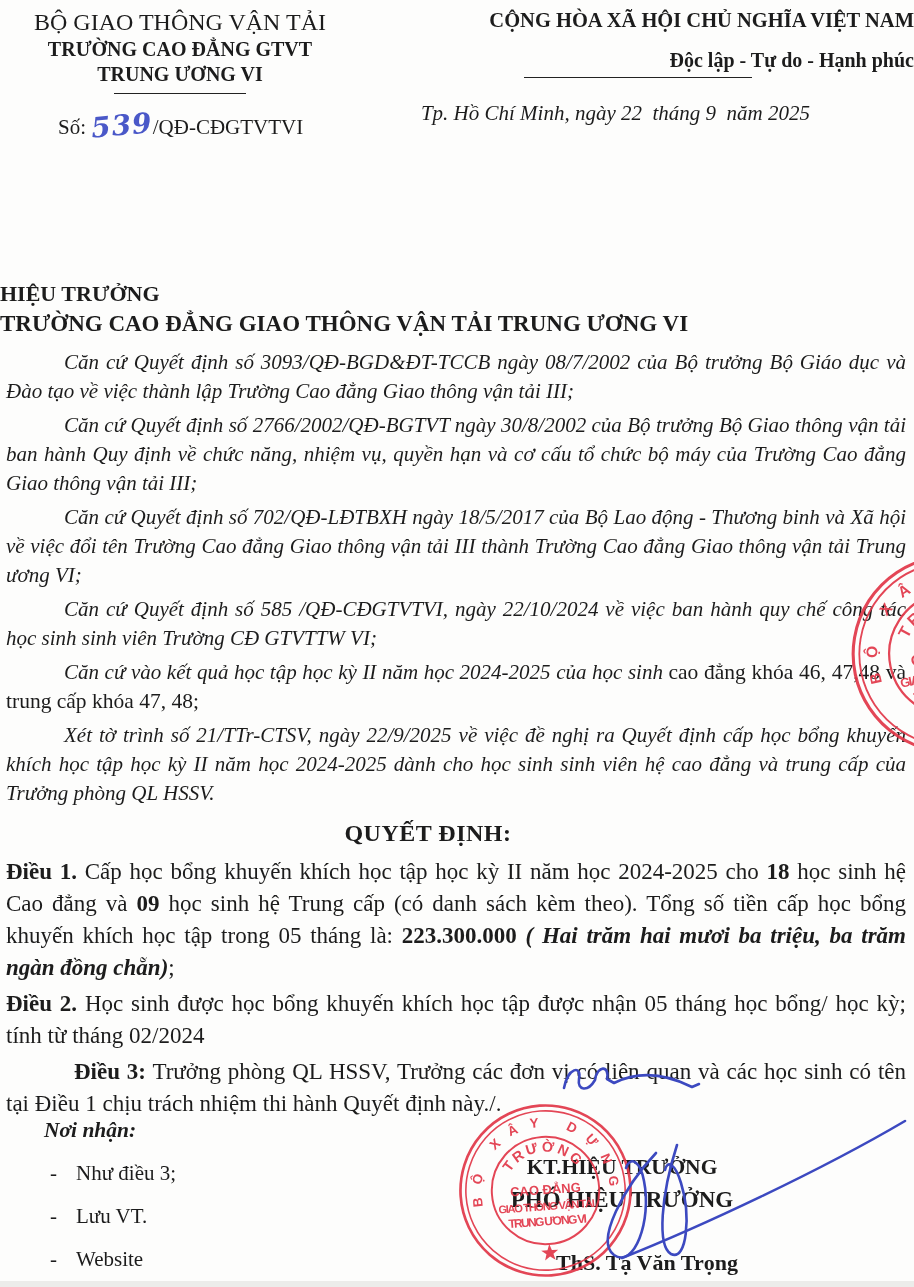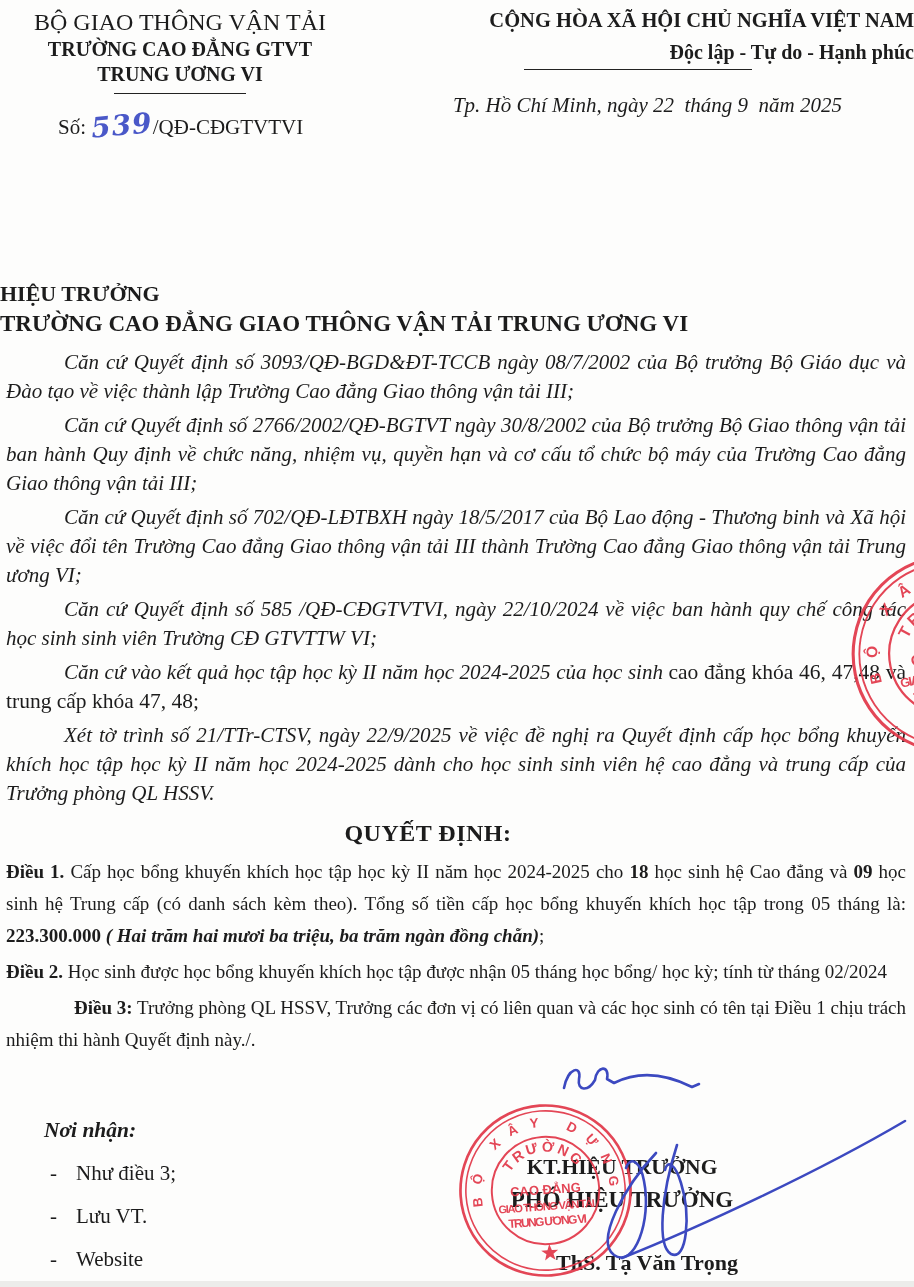--- a/index.html
+++ b/index.html
@@ -11,38 +11,38 @@
   
   .hdr-left{position:absolute; left:28px; top:8px; width:304px; text-align:center; line-height:1.22;}
   .hdr-left .l1{font-size:24px;}
   .hdr-left .l2,.hdr-left .l3{font-size:20px; font-weight:bold;}
   .hdr-left .rule{width:132px; border-top:1.7px solid #222; margin:7px auto 0;}
   .so-line{position:absolute; left:58px; top:108px; font-size:21px; white-space:nowrap;}
   .hand{display:inline-block; color:#4a58c8; font-size:28px; font-style:italic; font-weight:bold;
         transform:rotate(-5deg) translateY(1px); letter-spacing:1px; font-family:"DejaVu Serif",serif;}
   .hdr-right{position:absolute; left:362px; top:8px; width:552px; text-align:right; line-height:1.25;}
   .hdr-right .l1{font-size:20.5px; font-weight:bold;}
-  .hdr-right .l2{font-size:20px; font-weight:bold; margin-top:6px;}
+  .hdr-right .l2{font-size:20px; font-weight:bold; margin-top:14px;}
   .hdr-right .rule{width:228px; border-top:1.7px solid #222; margin:4px auto 0;}
-  .dateline{margin-top:22px; padding-right:72px; font-style:italic; font-size:21px; white-space:pre-wrap;}
+  .dateline{margin-top:22px; padding-right:104px; font-style:italic; font-size:21px; white-space:pre-wrap;}
   
   .title-block{position:absolute; left:0; top:150px; width:844px; text-align:center; line-height:1.25;}
   .title-main{font-size:26px; font-weight:bold; letter-spacing:1px;}
   .title-sub1{font-size:23px; font-weight:bold; margin-top:5px;}
   .title-sub2{font-size:23px; font-weight:bold; white-space:pre-wrap;}
   .title-block .rule{width:250px; border-top:2px solid #222; margin:6px auto 0;}
   .issuer{position:absolute; left:0; top:281px; width:880px; text-align:left; line-height:1.2;}
   .issuer .l1{font-size:22px; font-weight:bold;}
   .issuer .l2{font-size:23px; font-weight:bold; margin-top:3px;}
   
   .body{position:absolute; left:6px; top:348px; width:900px;}
   p.recital{margin:0 0 5px 0; font-size:21px; line-height:29px; text-align:justify; text-indent:58px; font-style:italic;}
   p.recital .plain{font-style:normal; font-size:21.5px;}
   .decision-heading{width:844px; text-align:center; font-size:24px; font-weight:bold; margin:12px 0 9px; letter-spacing:.5px;}
-  p.article{margin:0 0 4px 0; font-size:19px; line-height:32px; text-align:justify;}
+  p.article{margin:0 0 4px 0; font-size:23px; line-height:32px; text-align:justify;}
   p.article.indent{text-indent:68px;}
   .b{font-weight:bold;}
   .bi{font-weight:bold; font-style:italic;}
   
   .recipients{position:absolute; left:44px; top:1117px; font-size:21px; line-height:27px;}
   .recipients .label{font-weight:bold; font-style:italic; font-size:21.5px;}
   .recipients .item{margin-top:16px;}
   .recipients .dash{display:inline-block; width:26px; padding-left:6px;}
   .sig-head{position:absolute; left:450px; top:1110px; width:344px; text-align:center; line-height:1.3;margin-top:44px;}
   .sig-head .kt{font-size:21.5px; font-weight:bold;}

